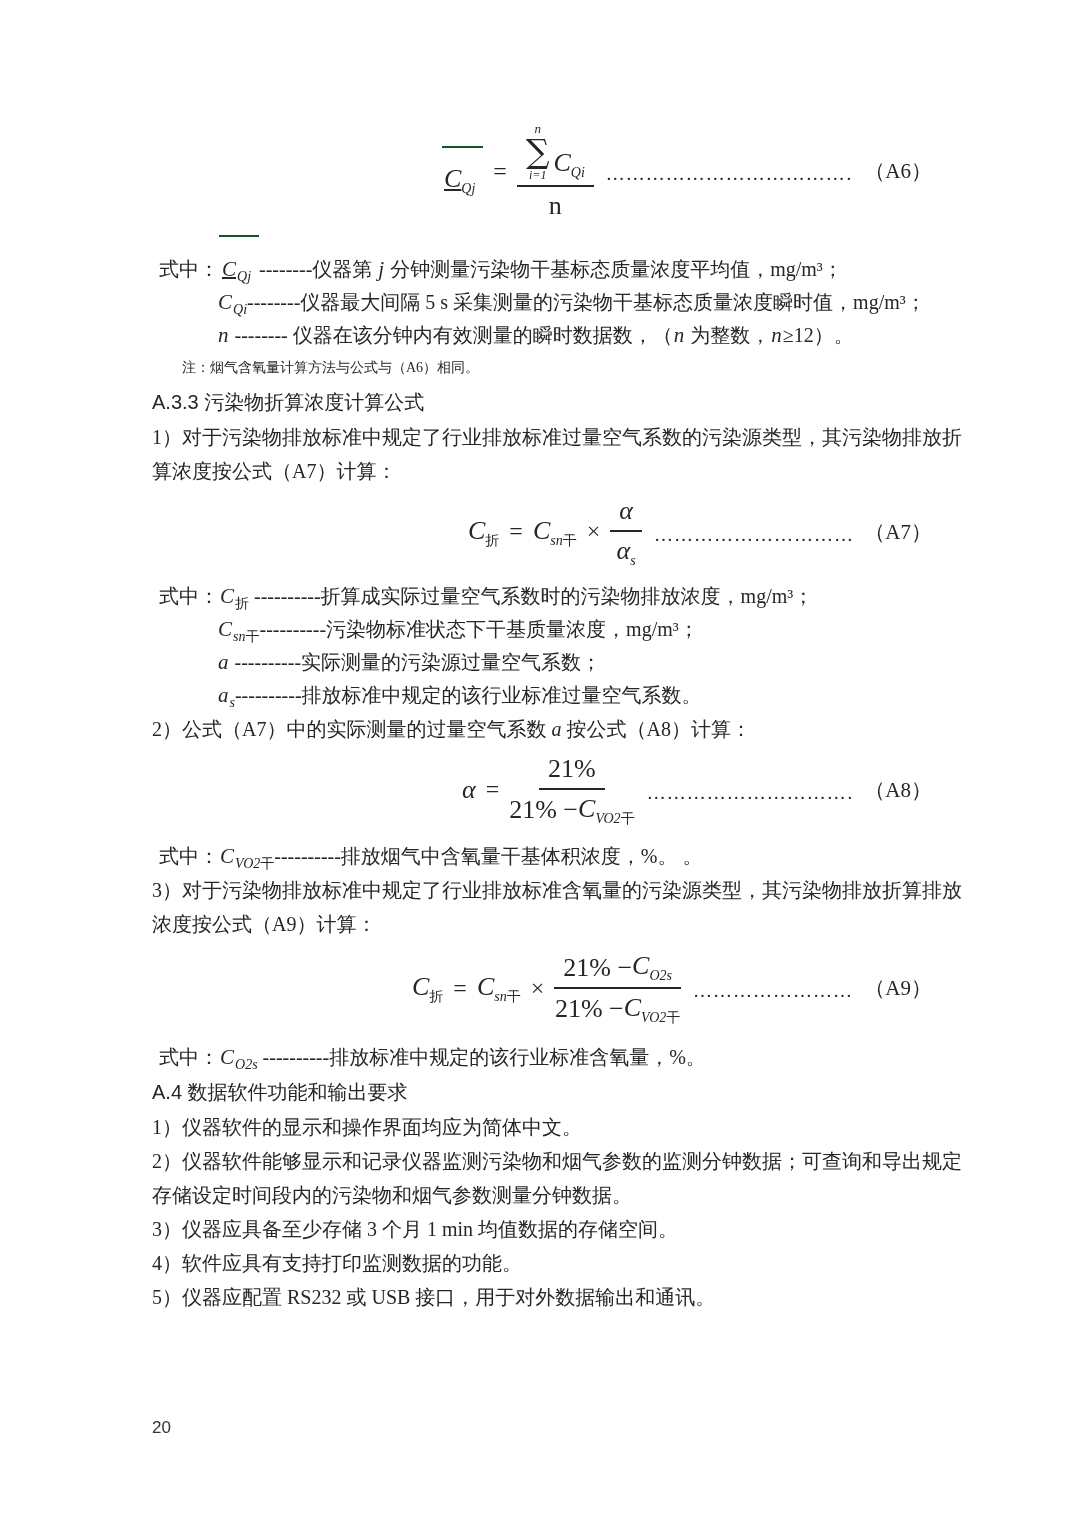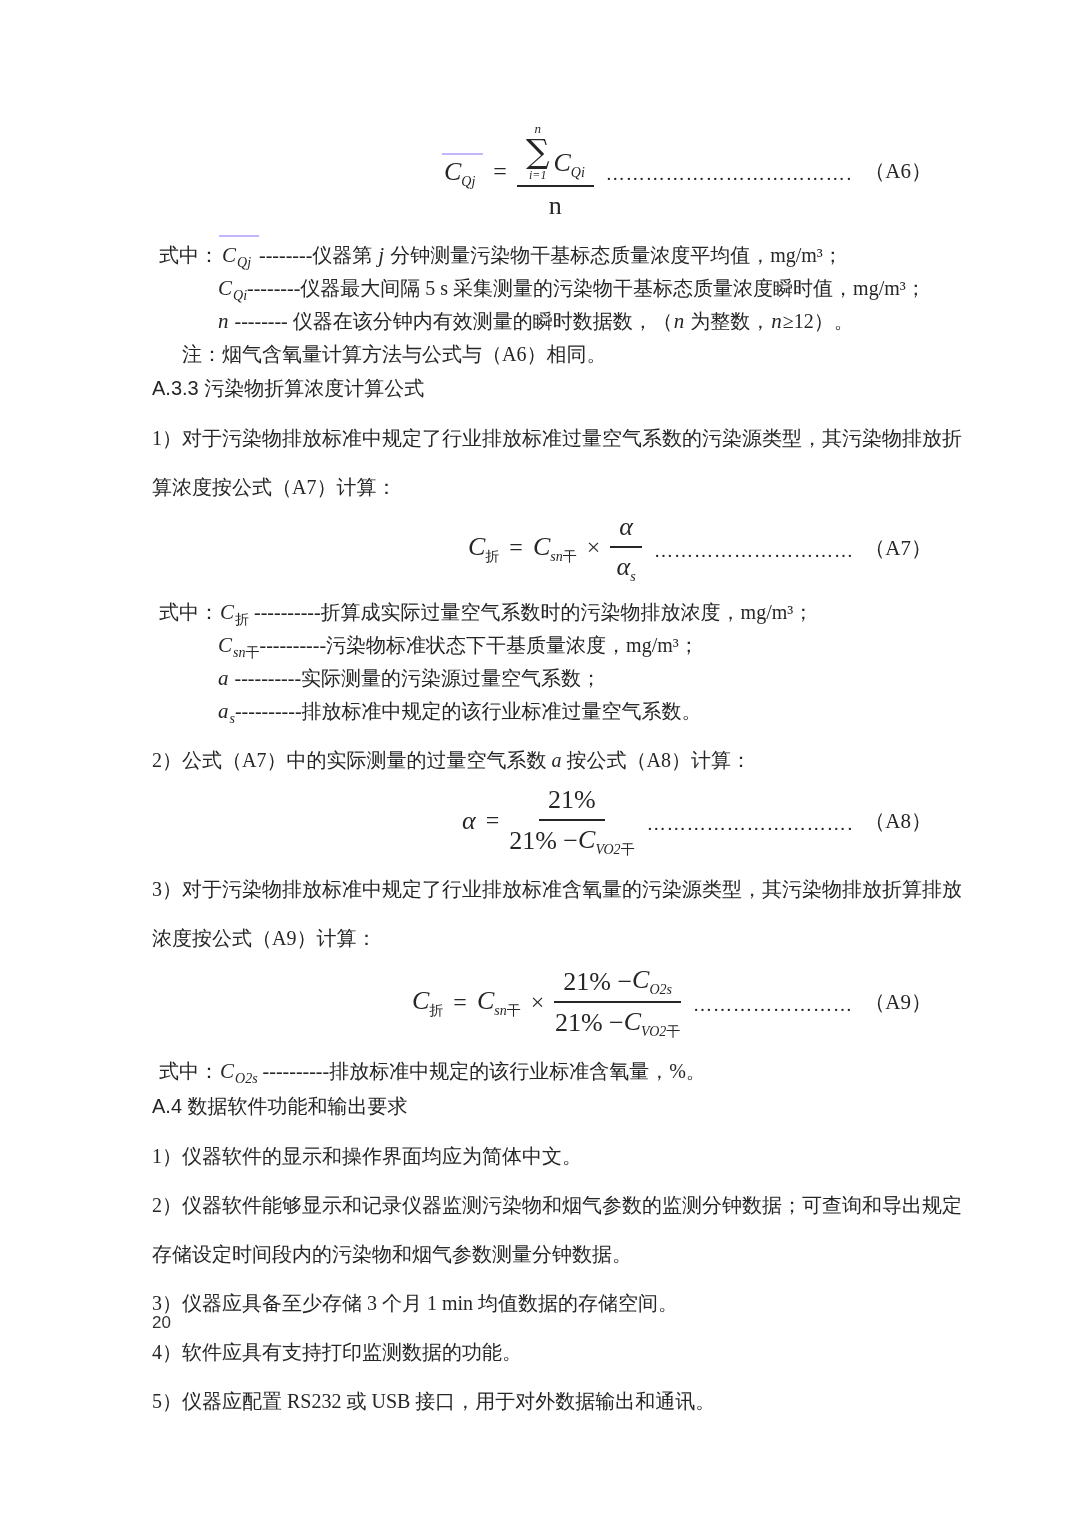--- a/index.html
+++ b/index.html
@@ -19,41 +19,41 @@
   .mu { font-style:normal; }
   .mterm { white-space:nowrap; }
   .frac { display:inline-flex; flex-direction:column; align-items:center; }
   .frac .num { display:flex; align-items:flex-end; justify-content:center; border-bottom:2px solid #262626; padding:0 9px 4px; }
   .frac .den { display:flex; align-items:center; justify-content:center; padding-top:4px; }
   .sum { display:inline-flex; flex-direction:column; align-items:center; line-height:1; margin-right:4px; }
   .sum .up { font-size:13px; }
   .sum .sg { font-size:33px; line-height:1.02; font-family:"DejaVu Serif",serif; }
   .sum .lo { font-size:12px; }
   sub.sb, .sb { font-size:14px; line-height:1; }
-  .ovl { display:inline-block; border-top:2px solid #c4b5fd; padding:2px 8px 0 2px; }
+  .ovl { display:inline-block; border-top:2px solid #14532d; padding:16px 8px 0 2px;text-decoration:underline; }
   .dots { flex:1 1 auto; overflow:hidden; white-space:nowrap; font-size:19px; letter-spacing:1px; margin:0 10px 0 12px; transform:translateY(3px); }
   .flabel { font-size:21px; white-space:nowrap; }
   .f-a6 { margin-bottom:14px; }
   .f-a6 .fmath { margin-left:290px; }
   .f-a7 { margin:8px 0 12px; }
   .f-a7 .fmath { margin-left:316px; }
   .f-a8 { margin:8px 0 14px; }
   .f-a8 .fmath { margin-left:310px; }
   .f-a9 { margin:10px 0 16px; }
   .f-a9 .fmath { margin-left:260px; }
 
   
   .expl { font-size:20px; line-height:33px; white-space:nowrap;margin-left:7px; }
   .expl .sym { padding:0 1px; font-size:21px; }
   .indent { padding-left:58px; }
-  .note { font-size:20px; line-height:32px; padding-left:30px; white-space:nowrap; }
+  .note { font-size:14px; line-height:32px; padding-left:30px; white-space:nowrap; }
   .hsec { font-family:Liberation Sans, sans-serif; font-size:20px; line-height:36px; white-space:nowrap; }
-  .p { font-size:20px; line-height:34px; white-space:nowrap;margin-top:15px; }
+  .p { font-size:20px; line-height:34px; white-space:nowrap; }
   .pagenum {
-    position:absolute; left:152px; top:1313px;
+    position:absolute; left:152px; top:1418px;
     font-family:"Liberation Sans","DejaVu Sans",sans-serif; font-size:17px; color:#333;
   }
 </style>
 </head>
 <body>
 
 <div class="page">
   <div class="content">
 
     <div class="frow f-a6">
@@ -123,20 +123,21 @@
             <span class="den">
               <span class="mu">21% − </span>
               <span class="mterm"><span class="mi">C</span><sub class="sb"><span class="mi">VO2</span><span class="mu">干</span></sub></span>
             </span>
           </span>
         </span>
       <span class="dots">……………………………………………………</span>
       <span class="flabel">（A8）</span>
     </div>
 
+    <div class="expl"><span>式中：</span><span class="mterm"><span class="mi sym">C</span><sub class="sb"><span class="mi">VO2</span><span class="mu">干</span></sub></span><span>----------排放烟气中含氧量干基体积浓度，%。 。</span></div>
 
     <div class="p">3）对于污染物排放标准中规定了行业排放标准含氧量的污染源类型，其污染物排放折算排放</div>
     <div class="p">浓度按公式（A9）计算：</div>
 
     <div class="frow f-a9">
       <span class="fmath">
           <span class="mterm"><span class="mi">C</span><sub class="sb"><span class="mu">折</span></sub></span>
           <span class="meq">=</span>
           <span class="mterm"><span class="mi">C</span><sub class="sb"><span class="mi">sn</span><span class="mu">干</span></sub></span>
           <span class="meq">×</span>

